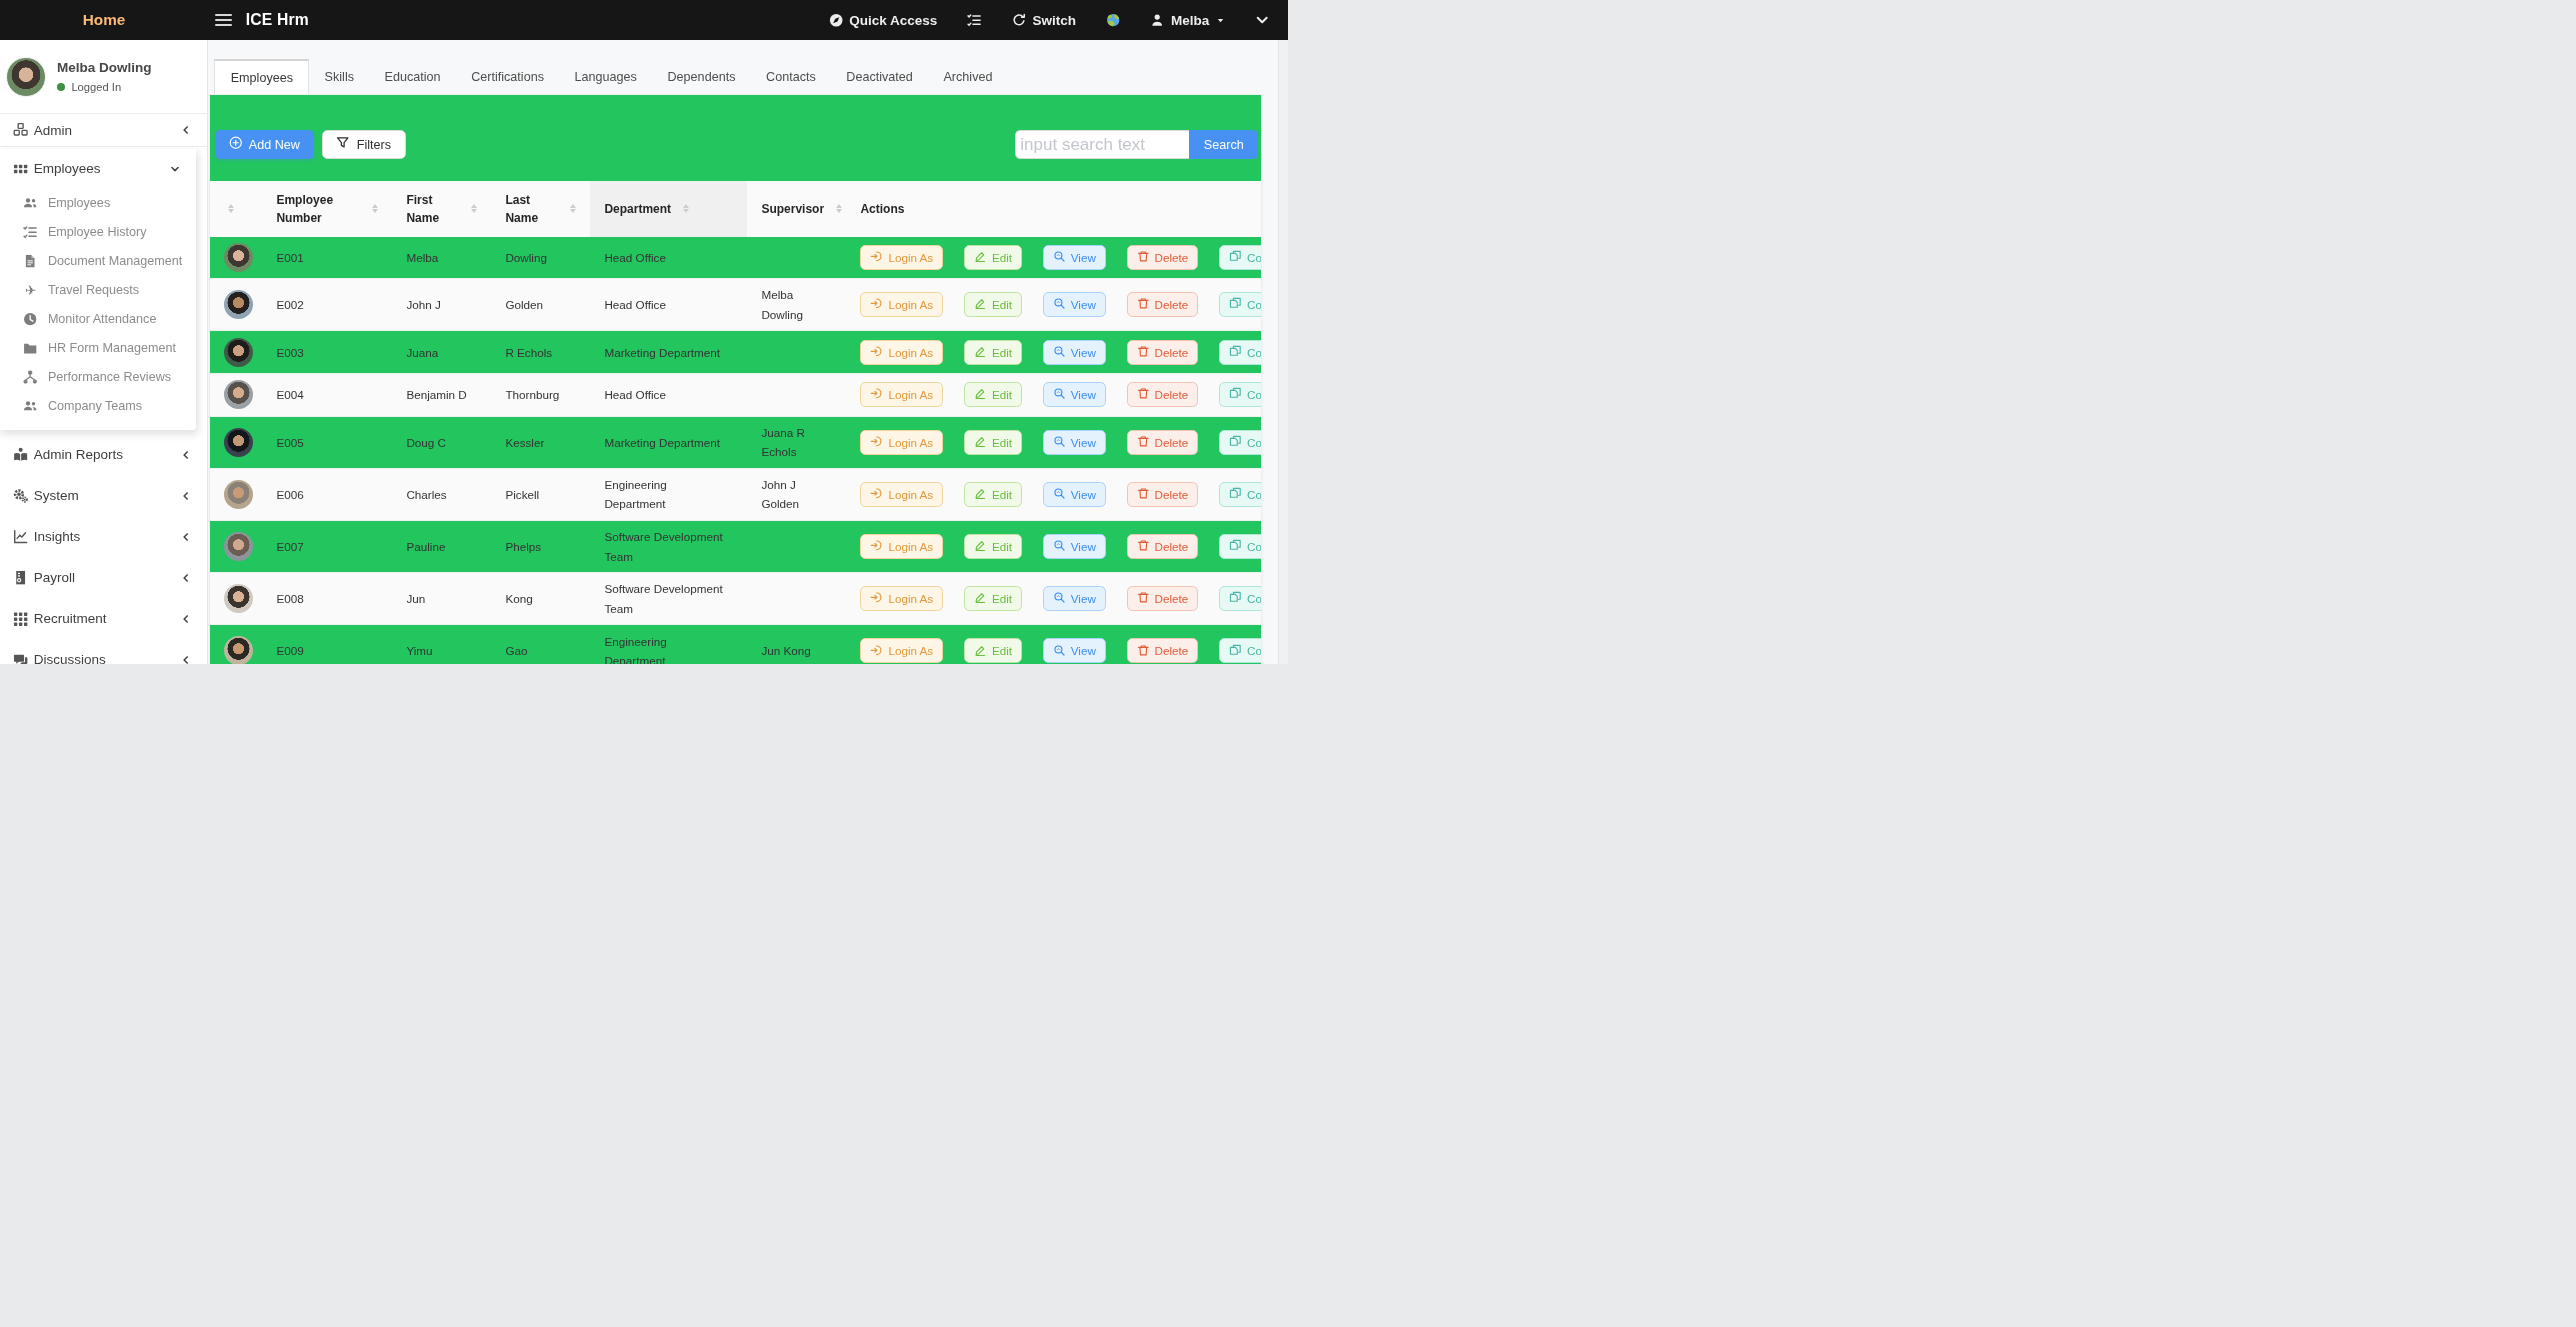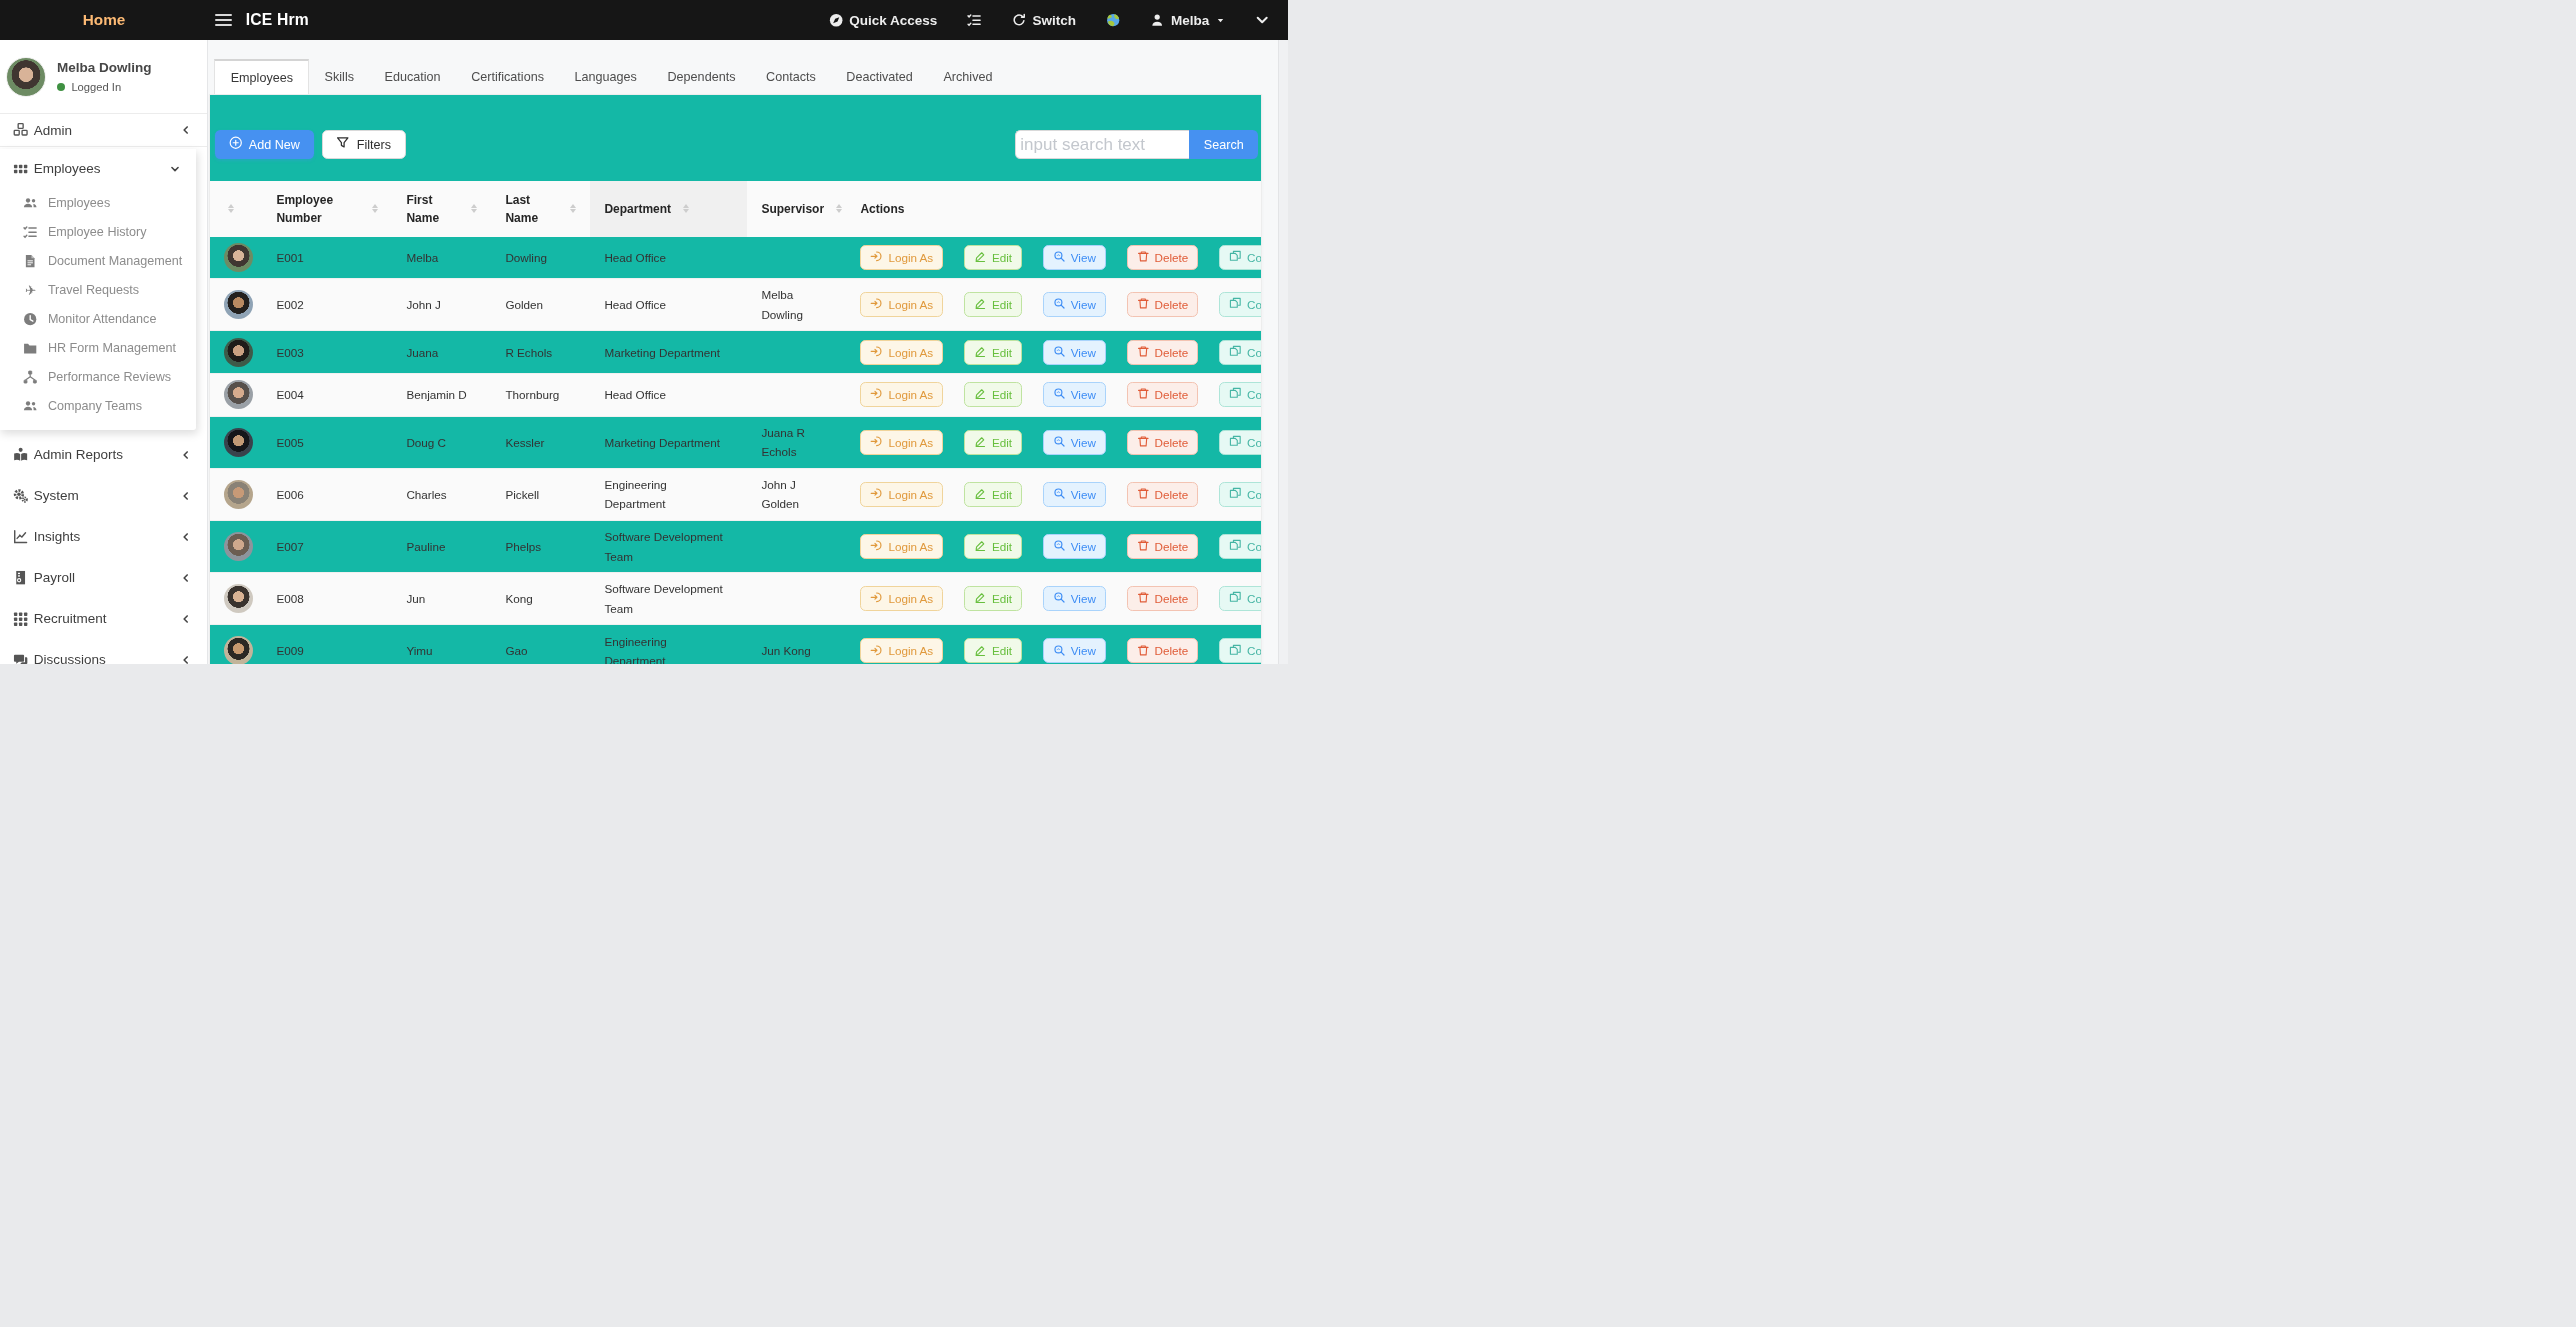--- a/index.html
+++ b/index.html
@@ -39,21 +39,21 @@
   .srow { display:flex; align-items:center; height:29px; padding-left:20.7px; cursor:pointer; }
   .sicon { width:20px; display:flex; justify-content:center; color:#7d7d7d; }
   .sicon svg { width:14.4px; height:14.4px; }
   .slabel { margin-left:7.2px; font-size:12.6px; color:#8c8c8c; }
 
   
   .main { position:absolute; left:209px; top:40px; right:0; bottom:0; background:#f7f8f9; }
   .tabs { position:absolute; top:19px; left:5.4px; display:flex; z-index:3; }
   .tab { height:35px; padding:0 15.3px; display:flex; align-items:center; font-size:12.6px; color:#4d4d4d; cursor:pointer; }
   .tab.active { background:#fff; border:0.9px solid #e3e3e3; border-bottom:none; border-top:2.7px solid #d4d4d4; color:#383838; }
-  .panel { position:absolute; top:54px; left:0; right:26px; bottom:0; background:#14b8a6; border:0.9px solid #ededed; border-bottom:none; box-shadow:0 0.9px 3.6px rgba(0,0,0,.04); overflow:hidden; }
+  .panel { position:absolute; top:54px; left:0; right:26px; bottom:0; background:#22c55e; border:0.9px solid #ededed; border-bottom:none; box-shadow:0 0.9px 3.6px rgba(0,0,0,.04); overflow:hidden; }
   .scroll-track { position:absolute; top:0; right:0; width:10px; height:100%; background:#f0f1f3; border-left:0.9px solid #e3e4e6; }
 
   
   .toolbar { display:flex; align-items:center; margin:35px 2.7px 21.6px 4.5px; }
   .btn { height:29px; display:inline-flex; align-items:center; border-radius:5.4px; font-size:12.6px; cursor:pointer; border:0.9px solid transparent; }
   .btn svg { width:13.5px; height:13.5px; }
   .btn-primary { background:#4691f1; color:#fff; padding:0 13.5px; gap:6.3px; box-shadow:0 1.8px 2.7px rgba(70,145,241,.25); }
   .btn-default { background:#fff; color:#2f2f2f; border-color:#d9d9d9; padding:0 13.5px; gap:7.2px; margin-left:7.2px; }
   .search { margin-left:auto; display:flex; }
   .search input { width:174px; height:29px; border:0.9px solid #d9d9d9; border-right:none; border-radius:5.4px 0 0 5.4px; padding:0 4px; font-size:17px; color:#333; outline:none; font-family:inherit; }

